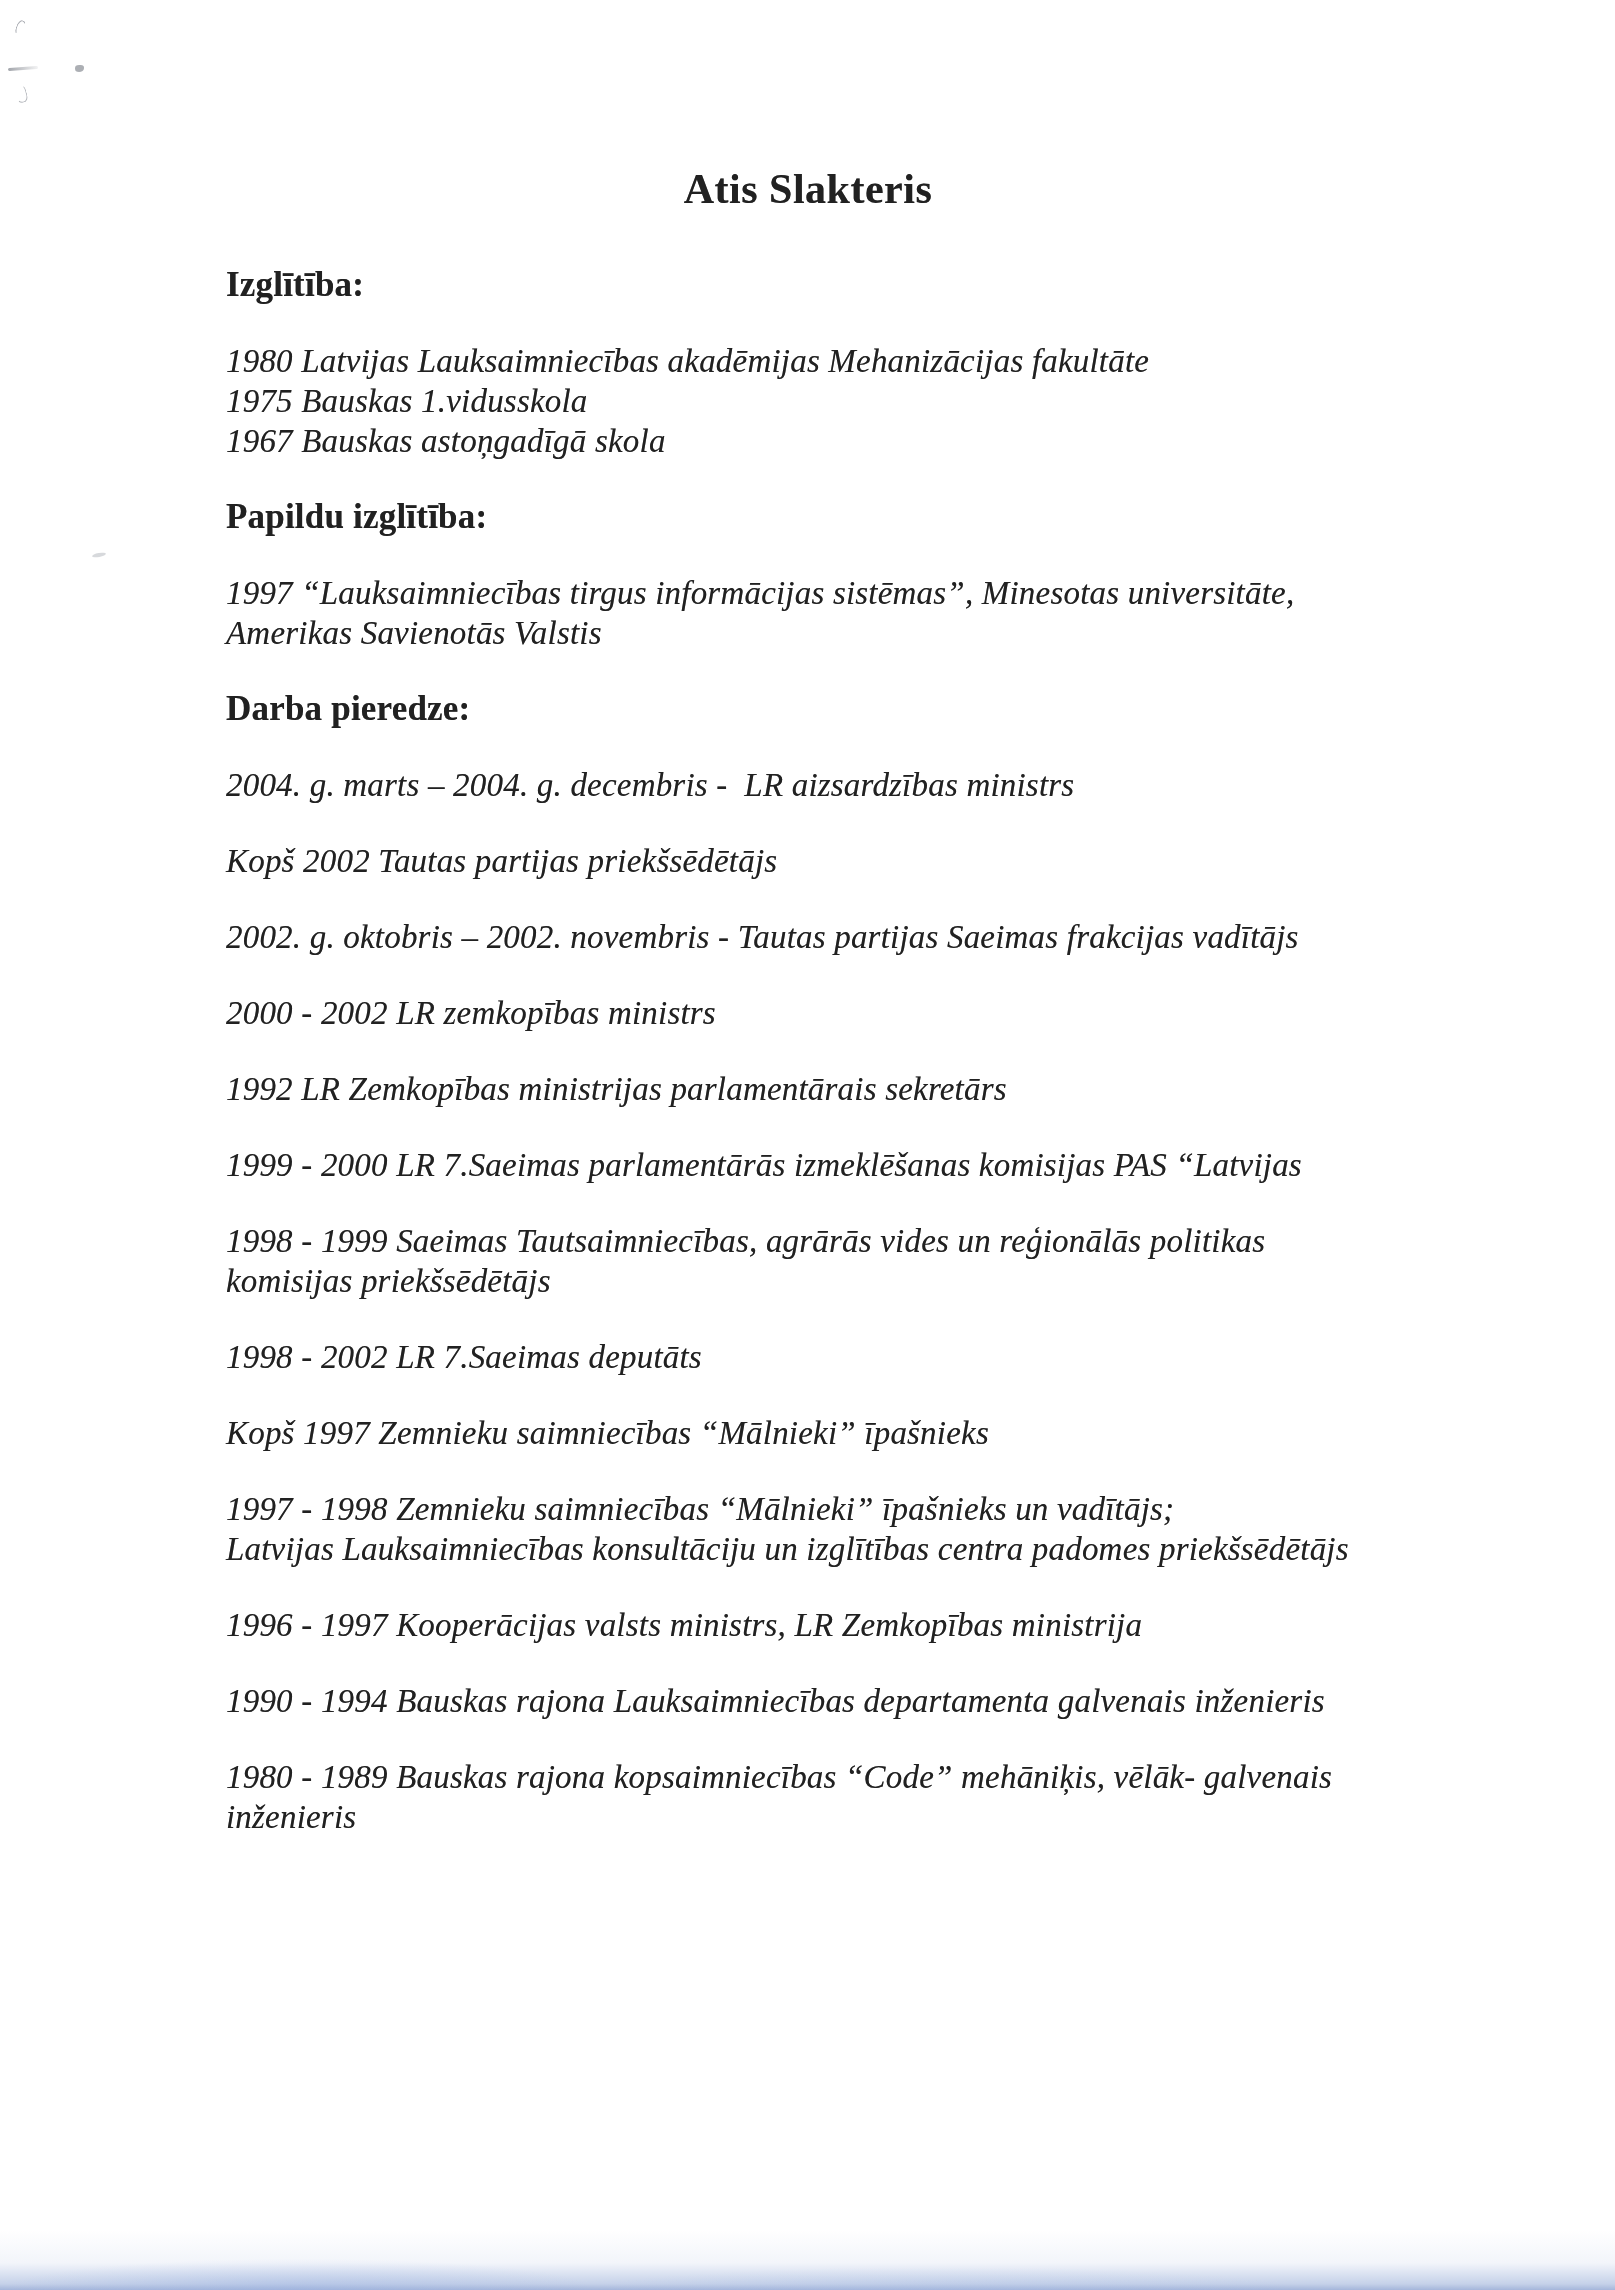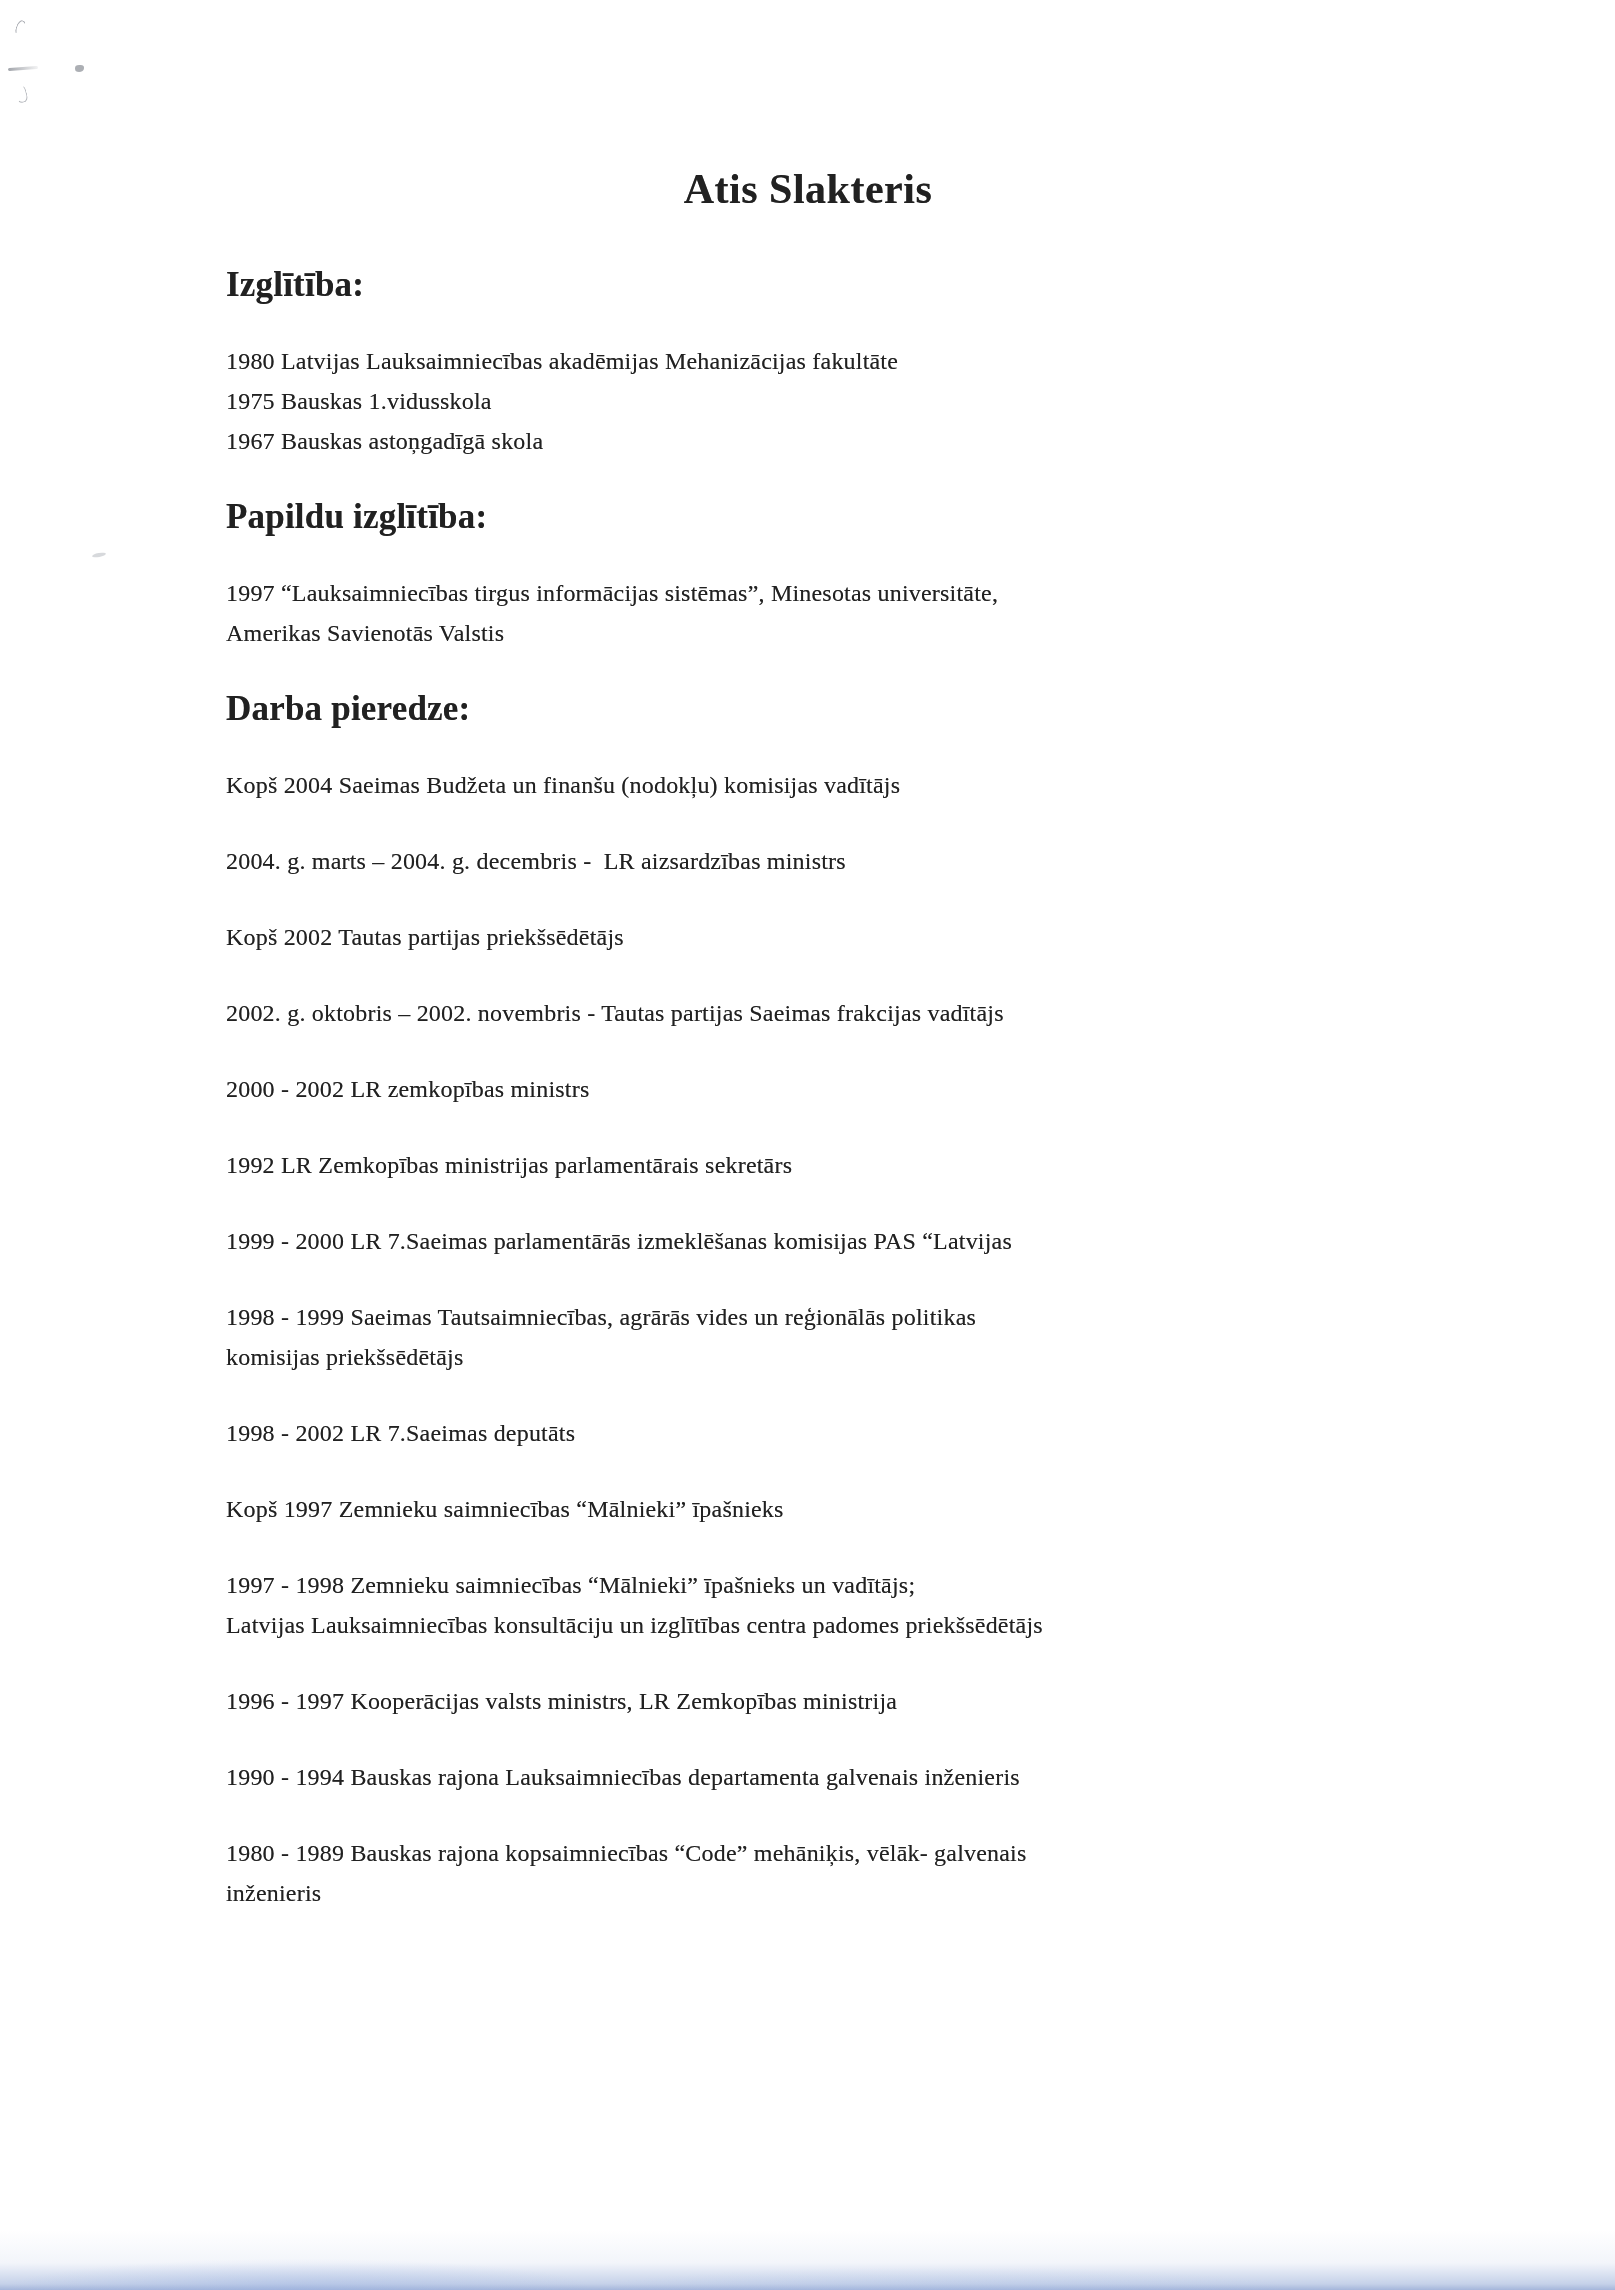--- a/index.html
+++ b/index.html
@@ -19,23 +19,24 @@
     font-weight: bold; letter-spacing: 0.5px;
     text-shadow: 0 0 0.6px rgba(30,30,30,0.55);
   }
   h2.heading {
     font-size: 35px; line-height: 40px; margin: 0 0 36px 0;
     font-weight: bold; letter-spacing: 0.2px;
     text-shadow: 0 0 0.6px rgba(30,30,30,0.5);
   }
   .para { margin: 0 0 36px 0; }
   .line {
-    display: block; font-size: 24px; line-height: 40px;
+    display: block; font-size: 33px; line-height: 40px;
     white-space: pre; letter-spacing: 0.2px;
     text-shadow: 0 0 0.6px rgba(35,35,35,0.5);
+    font-style: italic;
   }
   
   .bottom-edge {
     position: absolute; left: 0; right: 0; bottom: 0; height: 60px;
     background:
       radial-gradient(ellipse 418px 42px at 299px 58px, rgba(150,175,225,0.35), rgba(150,175,225,0) 70%),
       radial-gradient(ellipse 517px 36px at 945px 62px, rgba(160,185,230,0.22), rgba(160,185,230,0) 70%),
       linear-gradient(to bottom, rgba(130,155,210,0) 0%, rgba(130,155,210,0.10) 55%,
                       rgba(110,140,200,0.40) 90%, rgba(98,128,192,0.58) 100%);
   }
@@ -90,23 +91,20 @@
           <span class="line">1975 Bauskas 1.vidusskola</span>
           <span class="line">1967 Bauskas astoņgadīgā skola</span>
         </div>
         <h2 class="heading">Papildu izglītība:</h2>
         <div class="para">
           <span class="line">1997 “Lauksaimniecības tirgus informācijas sistēmas”, Minesotas universitāte,</span>
           <span class="line">Amerikas Savienotās Valstis</span>
         </div>
         <h2 class="heading">Darba pieredze:</h2>
         <div class="para">
-          <span class="line">Kopš 2004 Saeimas Budžeta un finanšu (nodokļu) komisijas vadītājs</span>
-        </div>
-        <div class="para">
           <span class="line">2004. g. marts – 2004. g. decembris -  LR aizsardzības ministrs</span>
         </div>
         <div class="para">
           <span class="line">Kopš 2002 Tautas partijas priekšsēdētājs</span>
         </div>
         <div class="para">
           <span class="line">2002. g. oktobris – 2002. novembris - Tautas partijas Saeimas frakcijas vadītājs</span>
         </div>
         <div class="para">
           <span class="line">2000 - 2002 LR zemkopības ministrs</span>

